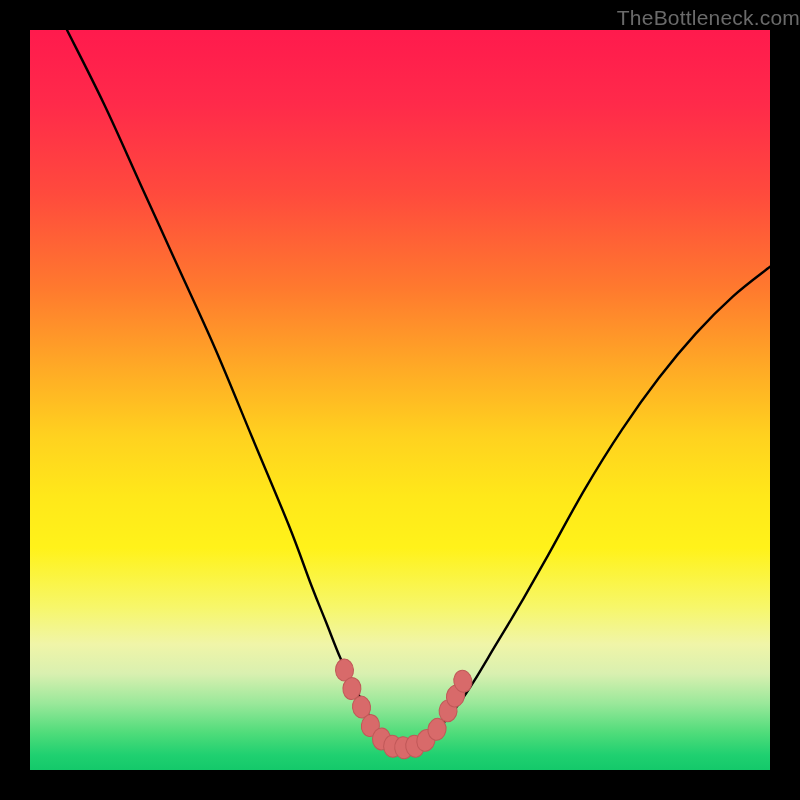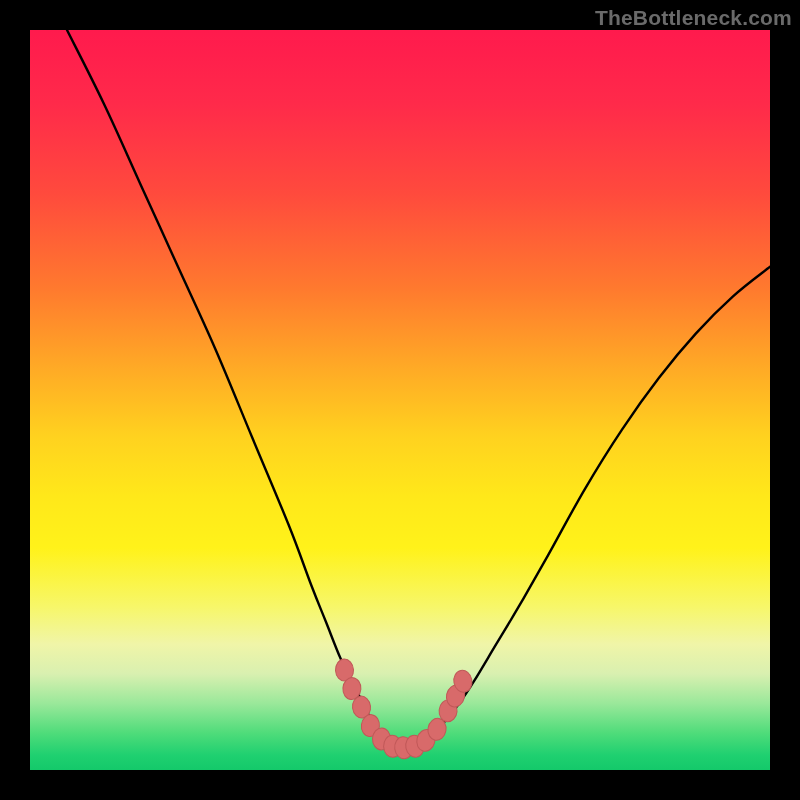--- a/index.html
+++ b/index.html
@@ -39,24 +39,24 @@
       #d9f0b0 87%,
       #9ae89a 91%,
       #4fdc7a 95%,
       #1fd070 98%,
       #14c96a 100%
     );
   }
   .watermark {
     position: absolute;
     top: 6px;
-    right: 8px;
+    right: 0;
     color: #6a6a6a;
     font-size: 21px;
-    font-weight: 700;
+    font-weight: 400;
     letter-spacing: 0.2px;
     user-select: none;
   }
   svg.curve {
     position: absolute;
     left: 0;
     top: 0;
     width: 740px;
     height: 740px;
   }

